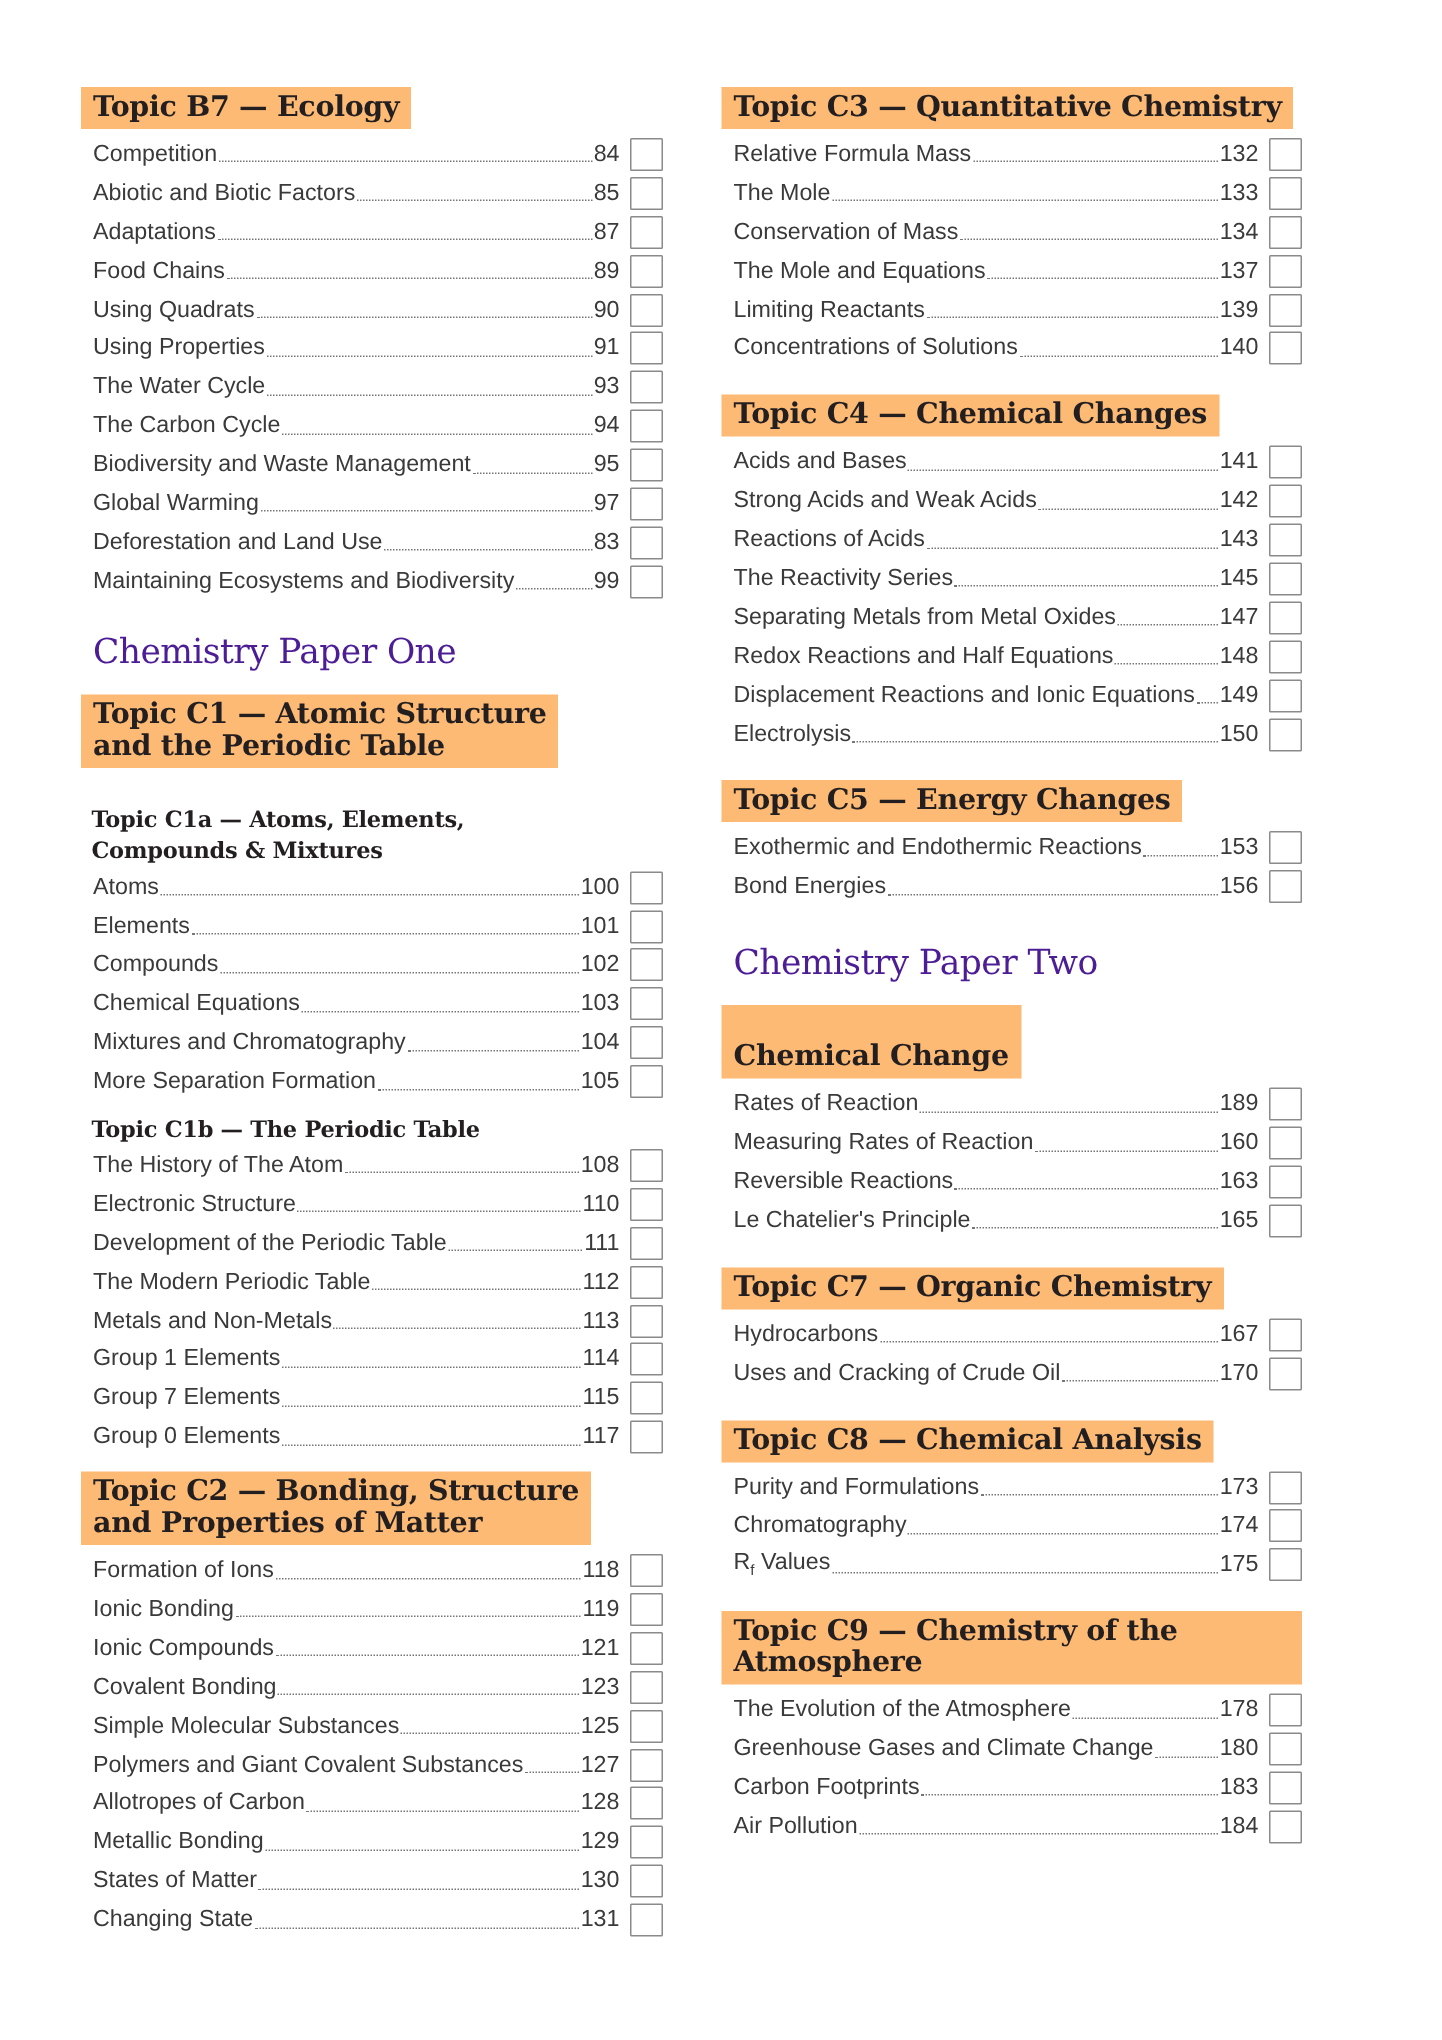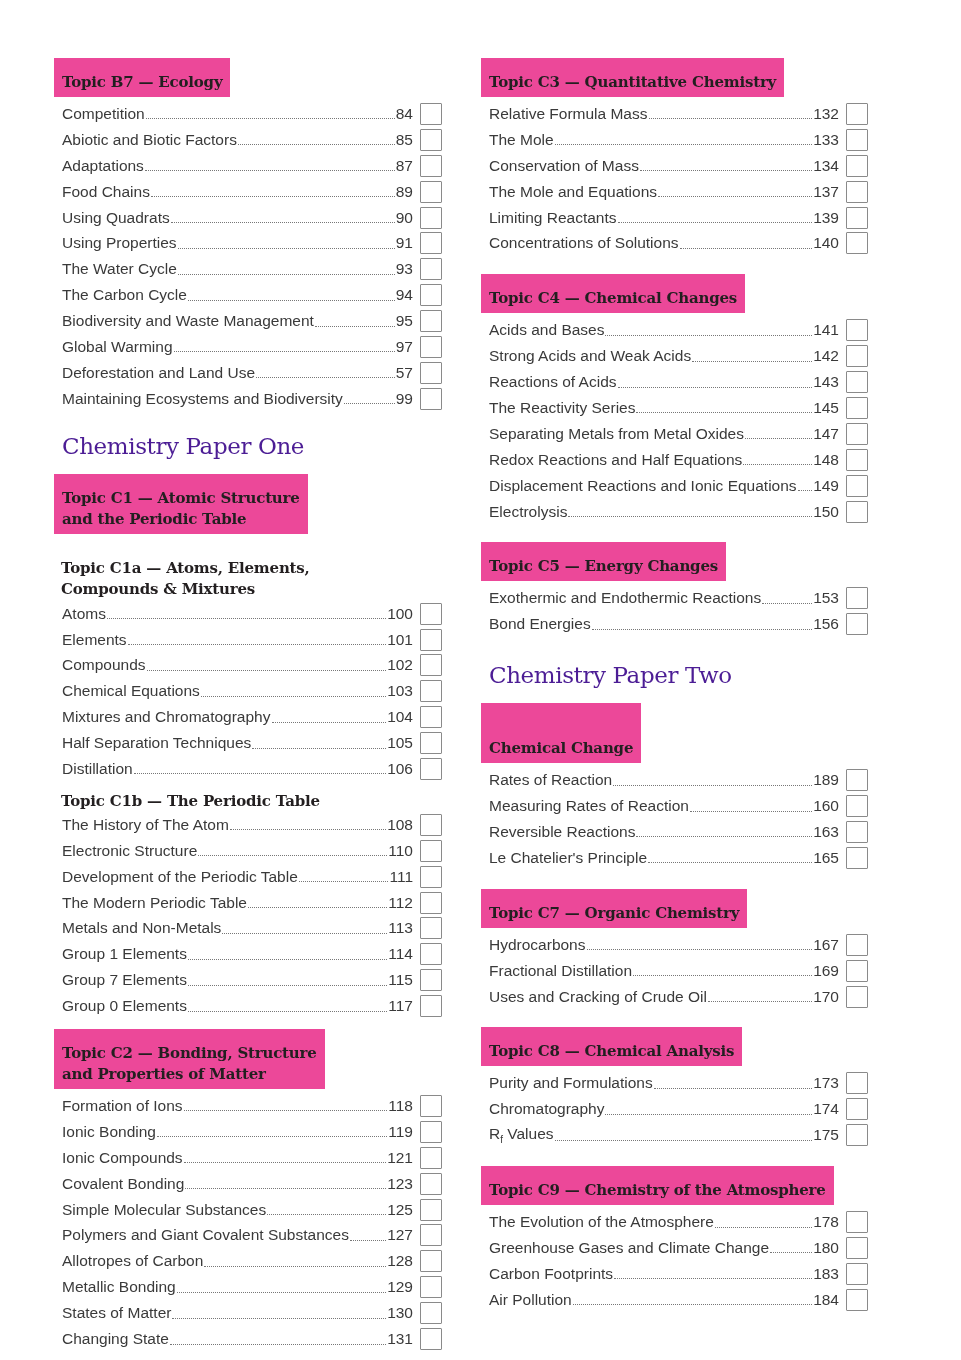--- a/index.html
+++ b/index.html
@@ -1,22 +1,22 @@
 <!DOCTYPE html>
 <html><head>
 <meta charset="utf-8">
 <style>
   html, body { margin:0; padding:0; background:#ffffff; }
   body { width:961px; height:1360px; position:relative; overflow:hidden; color:#2a2a2a; }
   .col { position:absolute; top:58px; }
   .col-left { left:54px; width:388px; }
   .col-right { left:481px; width:387px; }
   .topic-head {
-    display:inline-block; background:#ec4899; padding:14px 8px 4px 8px;
-    font-family:"DejaVu Serif", serif; font-weight:bold; font-size:15px; line-height:21px;
+    display:inline-block; background:#fdba74; padding:3px 8px 4px 8px;
+    font-family:"DejaVu Serif", serif; font-weight:bold; font-size:19px; line-height:21px;
     color:#231f20; letter-spacing:-0.2px;
   }
   .topic-block { margin-bottom:18px; }
   .sub-head {
     font-family:"DejaVu Serif", serif; font-weight:bold; font-size:15px; line-height:21px;
     color:#231f20; padding-left:7px; margin-top:6px; letter-spacing:-0.2px;
   }
   .paper-title {
     font-family:"DejaVu Serif", serif; font-weight:normal; font-size:23px; line-height:28px;
     color:#4c1d95; padding-left:8px; margin:22px 0 14px 0; letter-spacing:-0.4px;
@@ -103,21 +103,21 @@
         </div>
         <div class="row">
           <span class="name">Global Warming</span>
           <span class="dots"></span>
           <span class="page">97</span>
           <span class="check"></span>
         </div>
         <div class="row">
           <span class="name">Deforestation and Land Use</span>
           <span class="dots"></span>
-          <span class="page">57</span>
+          <span class="page">83</span>
           <span class="check"></span>
         </div>
         <div class="row">
           <span class="name">Maintaining Ecosystems and Biodiversity</span>
           <span class="dots"></span>
           <span class="page">99</span>
           <span class="check"></span>
         </div>
       </div>
   </div>
@@ -158,29 +158,23 @@
           <span class="page">103</span>
           <span class="check"></span>
         </div>
         <div class="row">
           <span class="name">Mixtures and Chromatography</span>
           <span class="dots"></span>
           <span class="page">104</span>
           <span class="check"></span>
         </div>
         <div class="row">
-          <span class="name">Half Separation Techniques</span>
+          <span class="name">More Separation Formation</span>
           <span class="dots"></span>
           <span class="page">105</span>
-          <span class="check"></span>
-        </div>
-        <div class="row">
-          <span class="name">Distillation</span>
-          <span class="dots"></span>
-          <span class="page">106</span>
           <span class="check"></span>
         </div>
       </div>
     <div class="sub-head" style="margin-top:9px;">Topic C1b — The Periodic Table</div>
     <div class="items" style="margin-top:0px;">
         <div class="row">
           <span class="name">The History of The Atom</span>
           <span class="dots"></span>
           <span class="page">108</span>
           <span class="check"></span>
@@ -455,26 +449,20 @@
   <div class="topic-block">
     <div class="topic-head">Topic C7 — Organic Chemistry</div>
     <div class="items">
         <div class="row">
           <span class="name">Hydrocarbons</span>
           <span class="dots"></span>
           <span class="page">167</span>
           <span class="check"></span>
         </div>
         <div class="row">
-          <span class="name">Fractional Distillation</span>
-          <span class="dots"></span>
-          <span class="page">169</span>
-          <span class="check"></span>
-        </div>
-        <div class="row">
           <span class="name">Uses and Cracking of Crude Oil</span>
           <span class="dots"></span>
           <span class="page">170</span>
           <span class="check"></span>
         </div>
       </div>
   </div>
 
   <div class="topic-block">
     <div class="topic-head">Topic C8 — Chemical Analysis</div>

